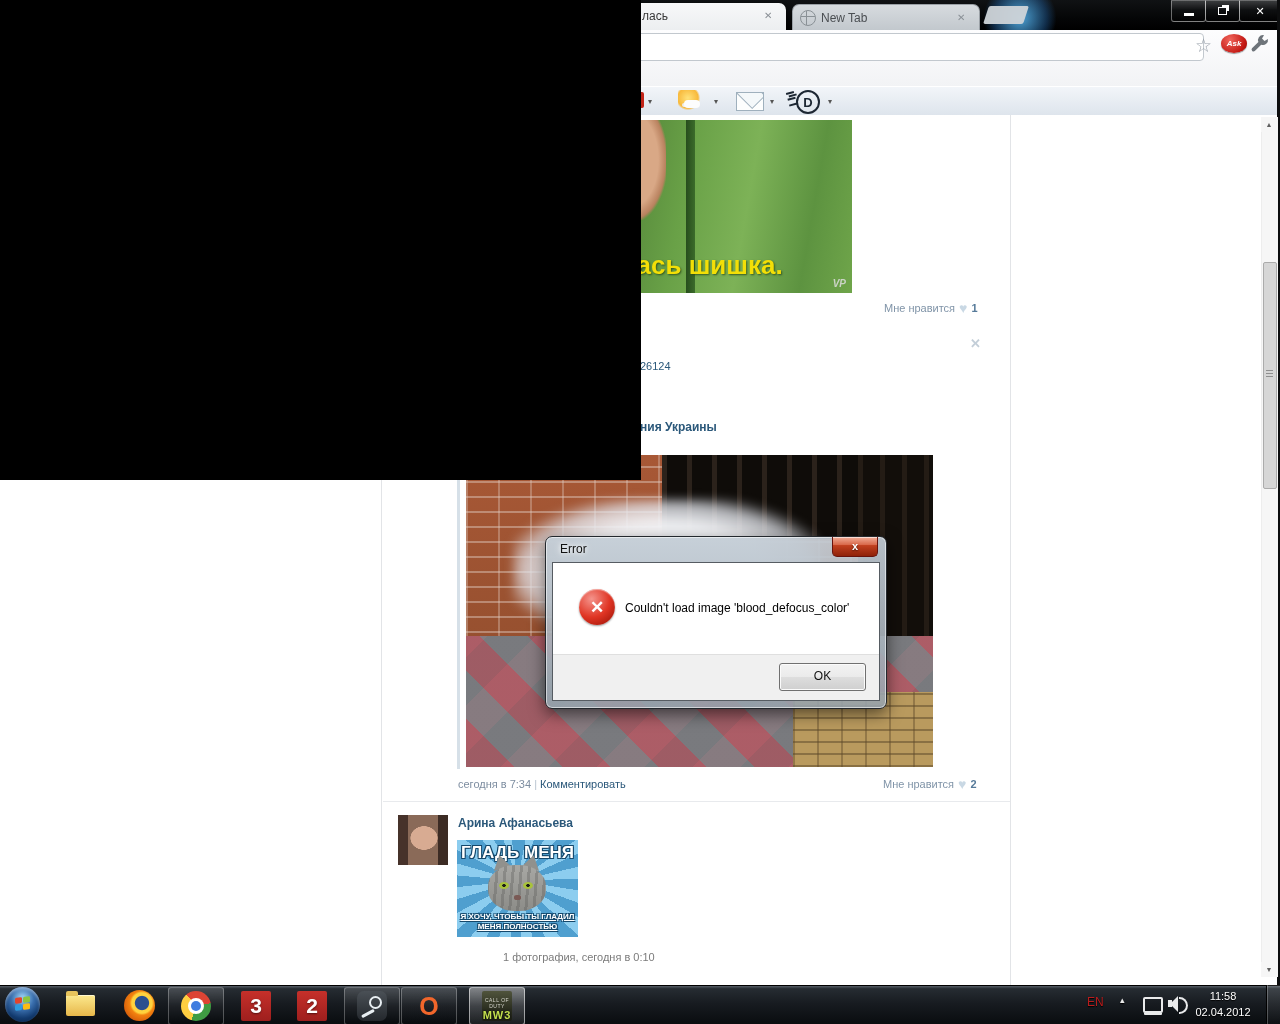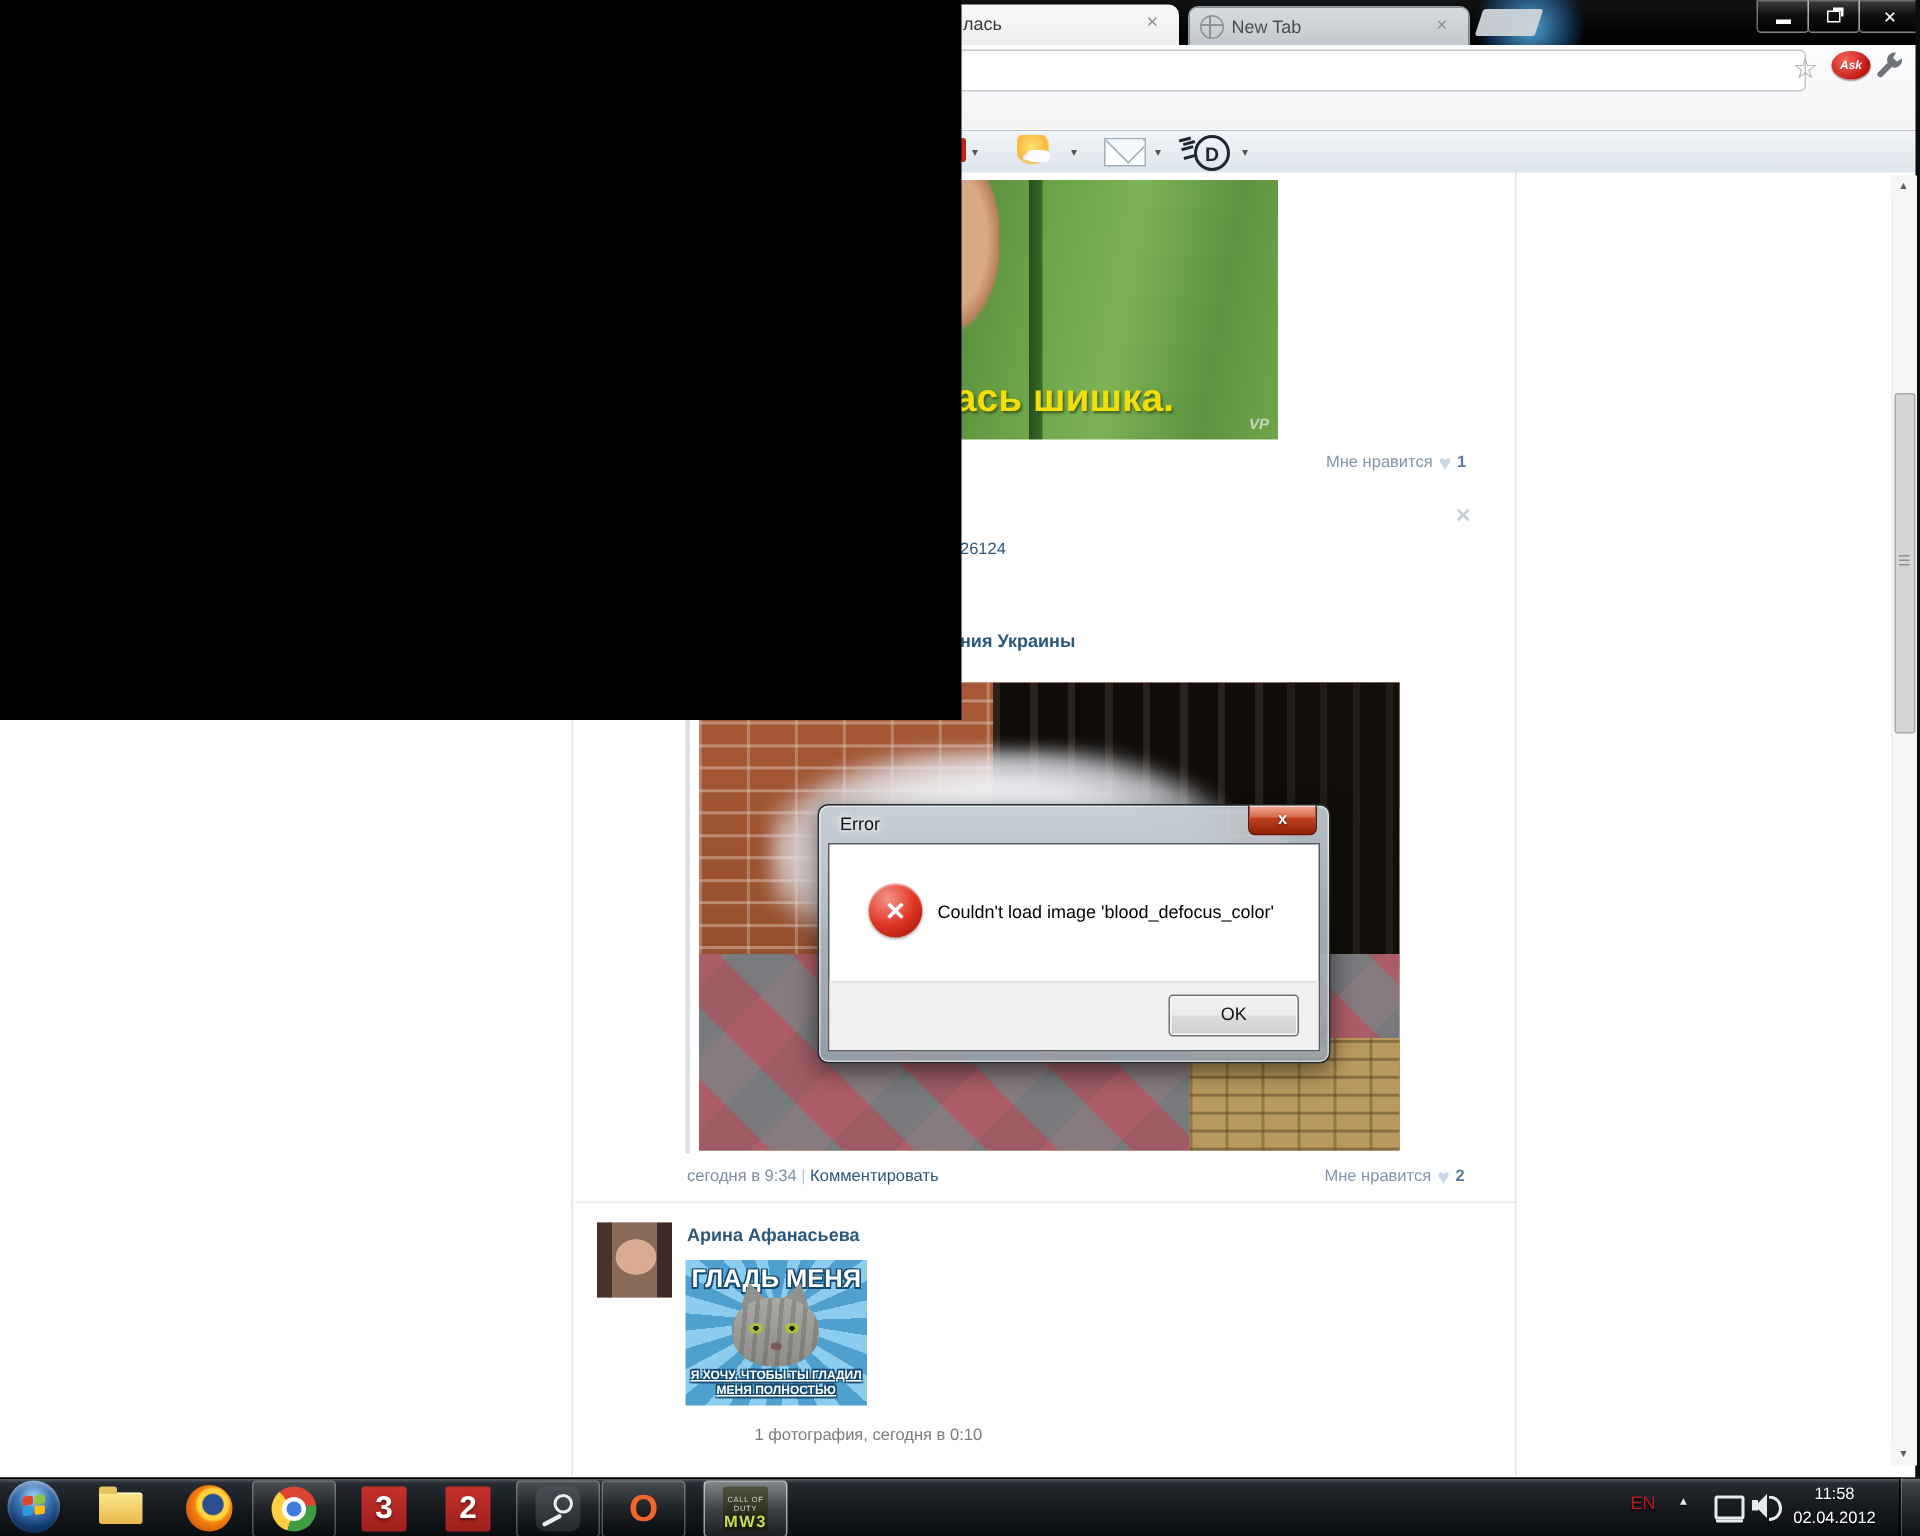--- a/index.html
+++ b/index.html
@@ -323,21 +323,21 @@
   <div class="brick"></div>
   <div class="gate"></div>
   <div class="gate2"></div>
   <div class="tiles"></div>
   <div class="tanbrick"></div>
   <div class="dog-body"></div>
   <div class="dog-paws"></div>
 </div>
 
 <div class="abs" style="left:458px;top:778px;font-size:11px;">
-  <span class="vk-gray">сегодня в 9:34</span>
+  <span class="vk-gray">сегодня в 7:34</span>
   <span class="vk-sep">|</span>
   <a class="vk-link">Комментировать</a>
 </div>
 <div class="abs like-row" style="left:883px;top:778px;">
   <span class="vk-gray" style="color:#8094a8;">Мне нравится</span>
   <span class="like-heart">♥</span>
   <span class="like-num" style="font-size:11px;">2</span>
 </div>
 <div id="post-divider" class="abs"></div>
 

